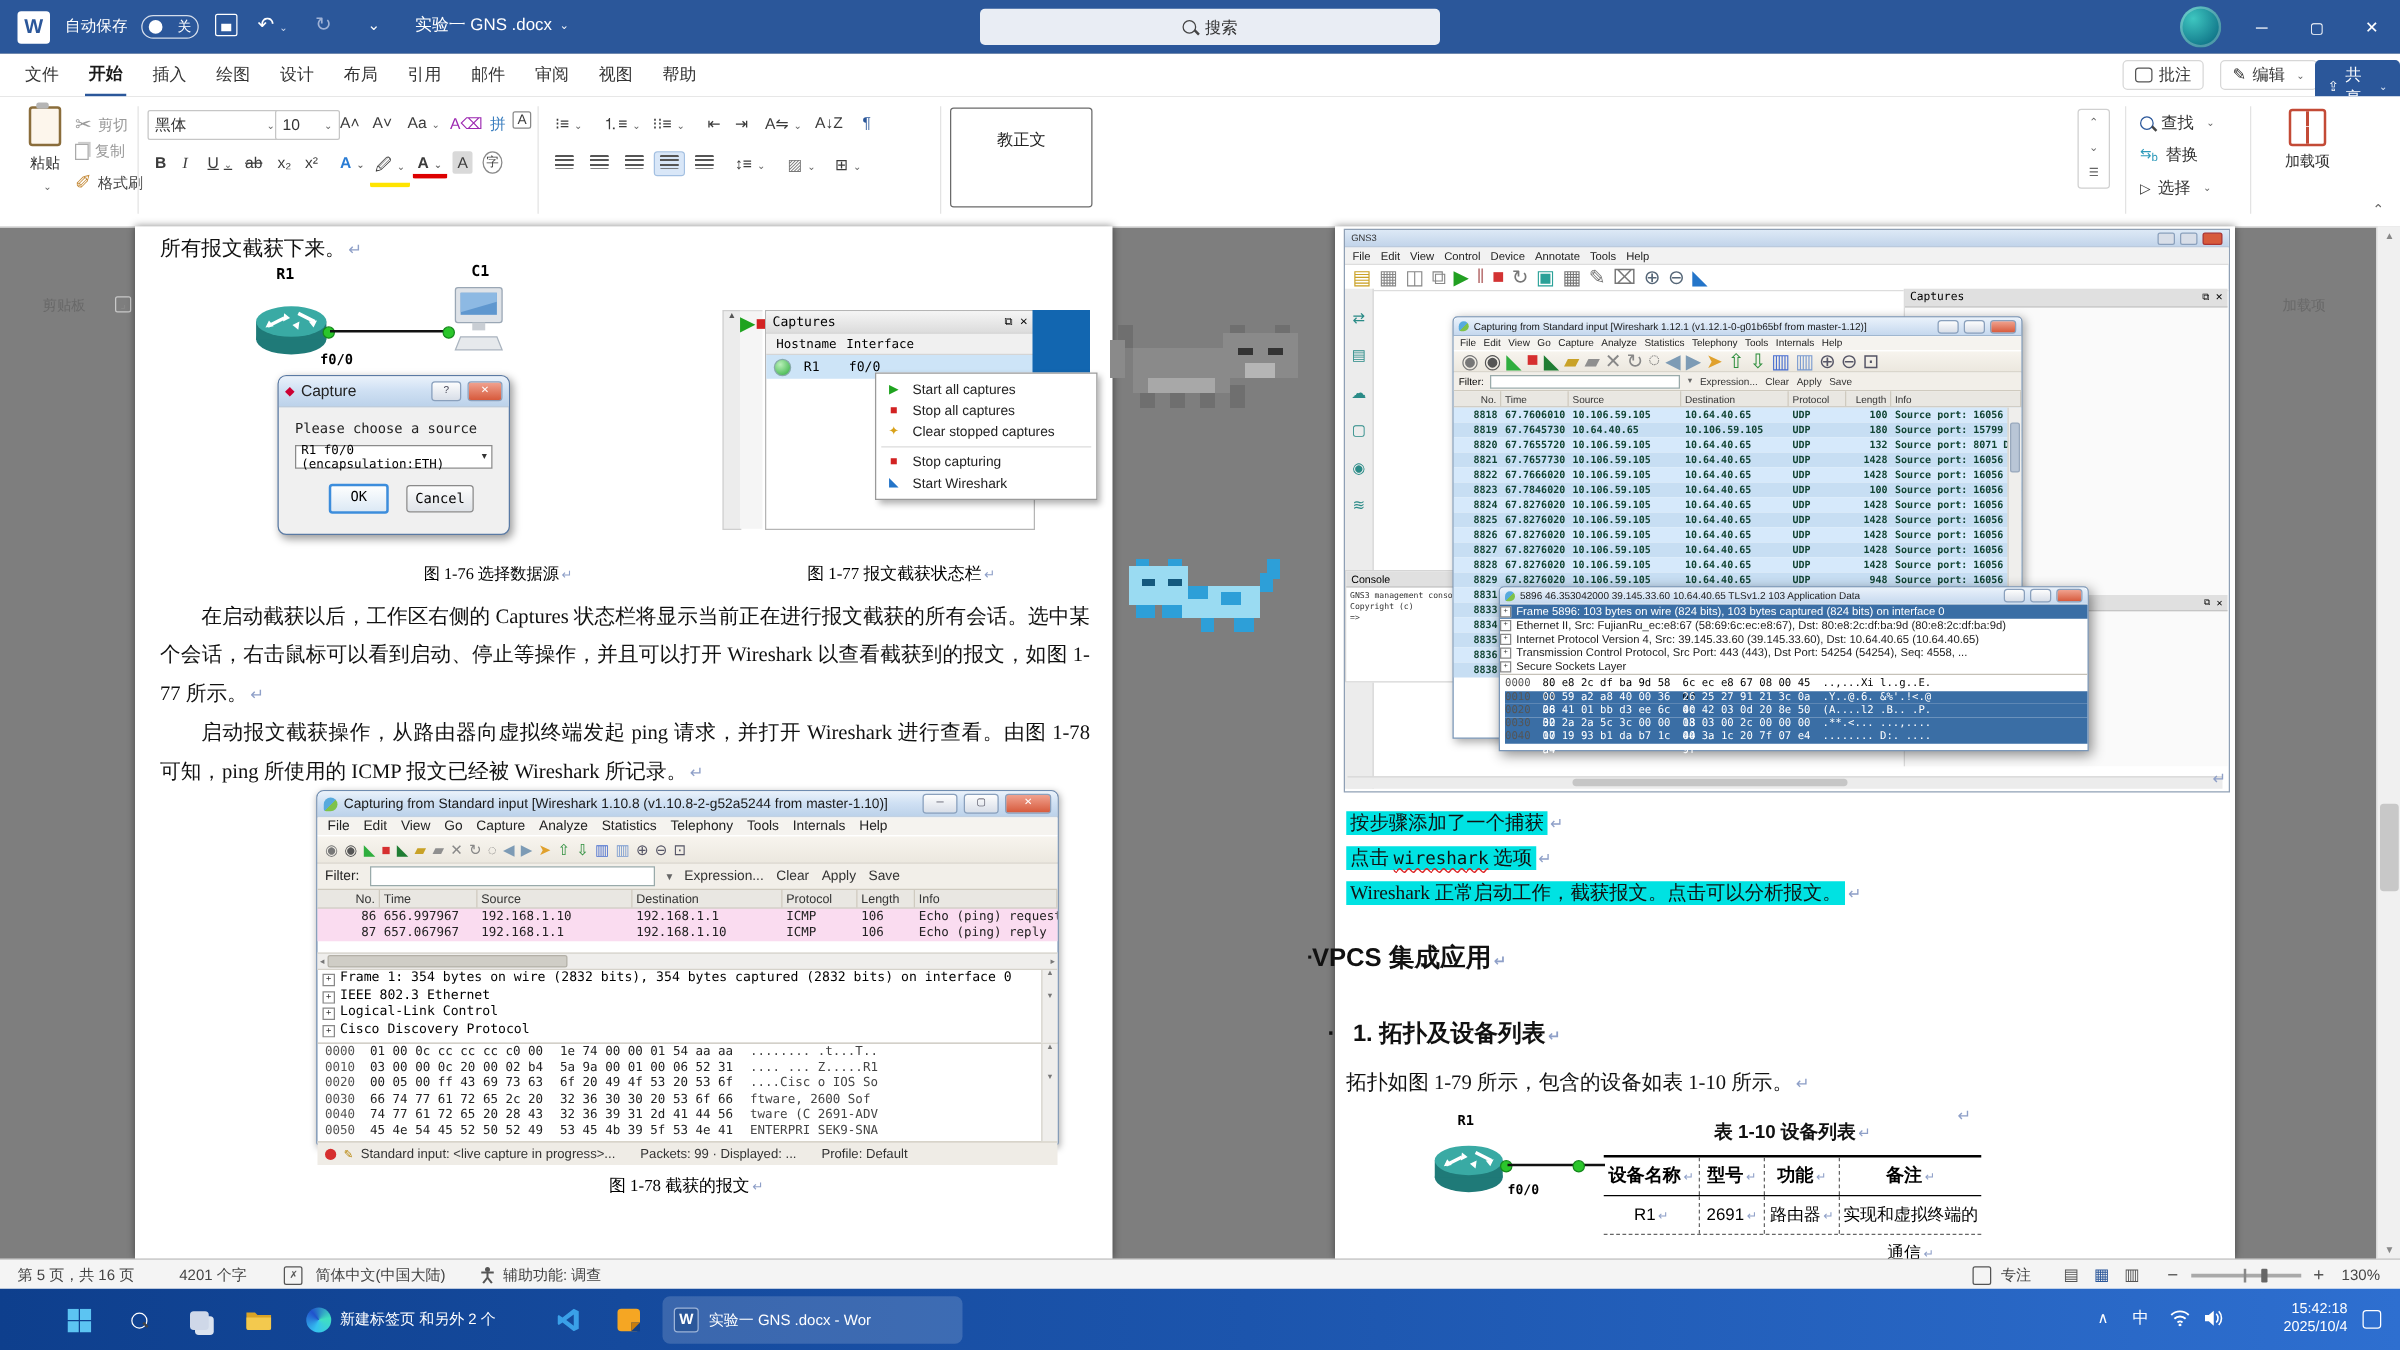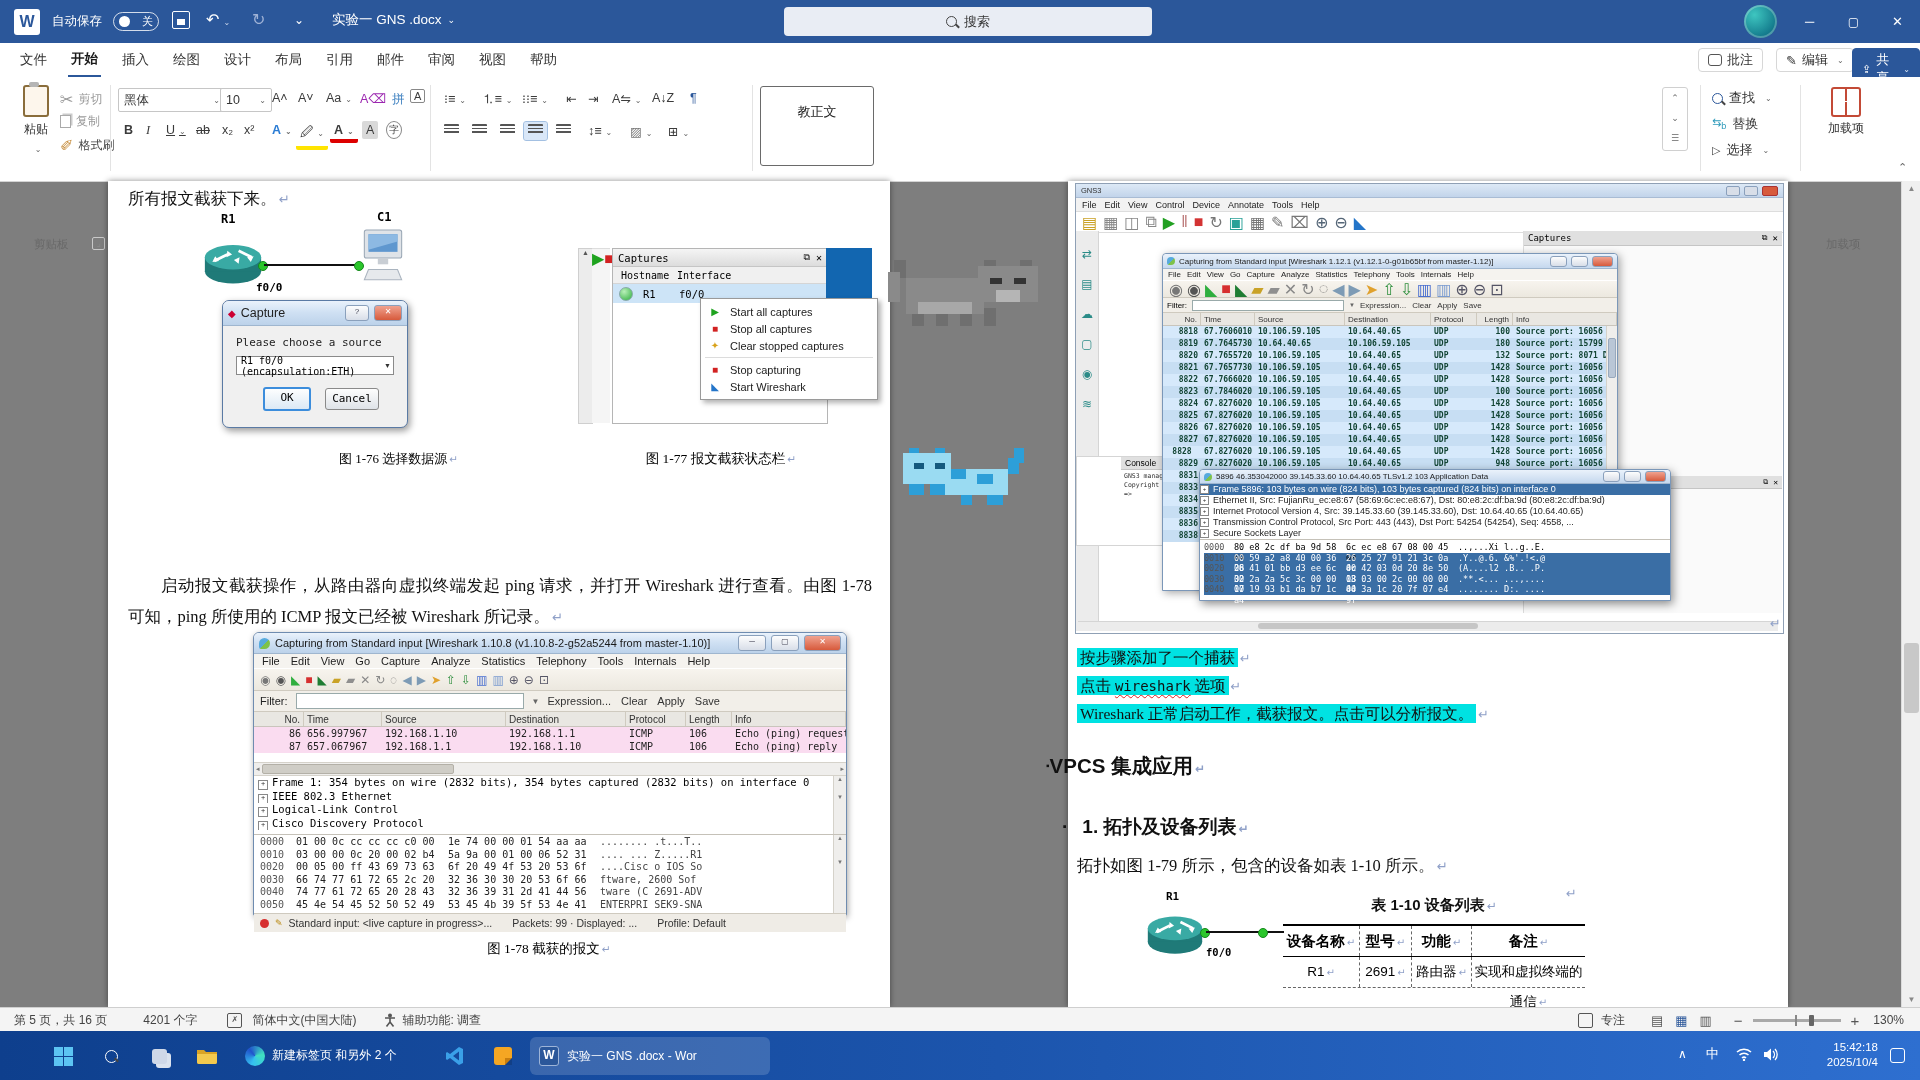--- a/index.html
+++ b/index.html
@@ -367,20 +367,21 @@
       <div class="cmi">
         <span class="ig" style="color:#2475c9">◣</span>
         <span>Start Wireshark</span>
       </div>
 
     </div>
 
   <div class="a ser" style="left:128px;top:450px;width:330px;text-align:right;font-size:13px;"><span>图 1-76  选择数据源</span><span class="pil">↵</span></div>
   <div class="a ser" style="left:556px;top:450px;width:330px;text-align:center;font-size:13.5px;"><span>图 1-77  报文截获状态栏</span><span class="pil">↵</span></div>
 
+  <div class="a ser" style="left:128px;top:477px;width:744px;font-size:16.5px;line-height:31px;text-align:justify;text-indent:33px;color:#111;"><span>在启动截获以后，工作区右侧的 Captures 状态栏将显示当前正在进行报文截获的所有会话。选中某个会话，右击鼠标可以看到启动、停止等操作，并且可以打开 Wireshark 以查看截获到的报文，如图 1-77 所示。</span><span class="pil">↵</span></div>
   <div class="a ser" style="left:128px;top:570px;width:744px;font-size:16.5px;line-height:31px;text-align:justify;text-indent:33px;color:#111;"><span>启动报文截获操作，从路由器向虚拟终端发起 ping 请求，并打开 Wireshark 进行查看。由图 1-78 可知，ping 所使用的 ICMP 报文已经被 Wireshark 所记录。</span><span class="pil">↵</span></div>
 
   <div class="a w7" style="left:253px;top:632px;width:592px;height:282px;">
     <div class="w7t">
       <span class="fin"></span>
       <span style="font-size:11px;color:#1a1a1a;flex:1;white-space:nowrap;overflow:hidden;">Capturing from Standard input    [Wireshark 1.10.8  (v1.10.8-2-g52a5244 from master-1.10)]</span>
       <span class="w7b">─</span>
       <span class="w7b">▢</span>
       <span class="w7b close">✕</span>
     </div>
@@ -618,21 +619,21 @@
         <span style="font-size:8px;margin-right:5px;">⧉</span>
         <span style="font-size:9px;">✕</span>
       </div>
       <div class="fx mono" style="height:12px;background:#e0e0e0;border-bottom:1px solid #c5c5c5;font-size:8px;padding:0 4px;margin-top:230px;">
         <span style="flex:1;"></span>
         <span style="font-size:7px;margin-right:5px;">⧉</span>
         <span style="font-size:8px;">✕</span>
       </div>
     </div>
 
-    <div class="a" style="left:0;top:272px;width:118px;height:88px;background:#fff;border:1px solid #d5d5d5;padding-left:44px;">
+    <div class="a" style="left:0;top:272px;width:118px;height:88px;background:#fff;border:1px solid #d5d5d5;">
       <div class="fx" style="height:12px;background:#e0e0e0;border-bottom:1px solid #c5c5c5;font-size:8.5px;padding:0 4px;">
           <span>Console</span>
         </div>
       <div class="mono" style="font-size:6.5px;color:#333;padding:2px 3px;line-height:9px;">
 
       <div>GNS3 management console.</div>
           <div>Copyright (c)</div>
           <div>=&gt;</div>
         </div>
     </div>
@@ -800,21 +801,21 @@
               <span class="cell" style="width:38px;text-align:right;">8827</span>
               <span class="cell" style="width:54px;">67.8276020</span>
               <span class="cell" style="width:90px;">10.106.59.105</span>
               <span class="cell" style="width:86px;">10.64.40.65</span>
               <span class="cell" style="width:46px;">UDP</span>
               <span class="cell" style="width:36px;text-align:right;">1428</span>
               <span class="cell" style="flex:1;">Source port: 16056  De</span>
             </div>
 
             <div class="r12 mono">
-              <span class="cell" style="width:38px;text-align:center;">8828</span>
+              <span class="cell" style="width:38px;text-align:right;">8828</span>
               <span class="cell" style="width:54px;">67.8276020</span>
               <span class="cell" style="width:90px;">10.106.59.105</span>
               <span class="cell" style="width:86px;">10.64.40.65</span>
               <span class="cell" style="width:46px;">UDP</span>
               <span class="cell" style="width:36px;text-align:right;">1428</span>
               <span class="cell" style="flex:1;">Source port: 16056  De</span>
             </div>
 
             <div class="r12 mono">
               <span class="cell" style="width:38px;text-align:right;">8829</span>

